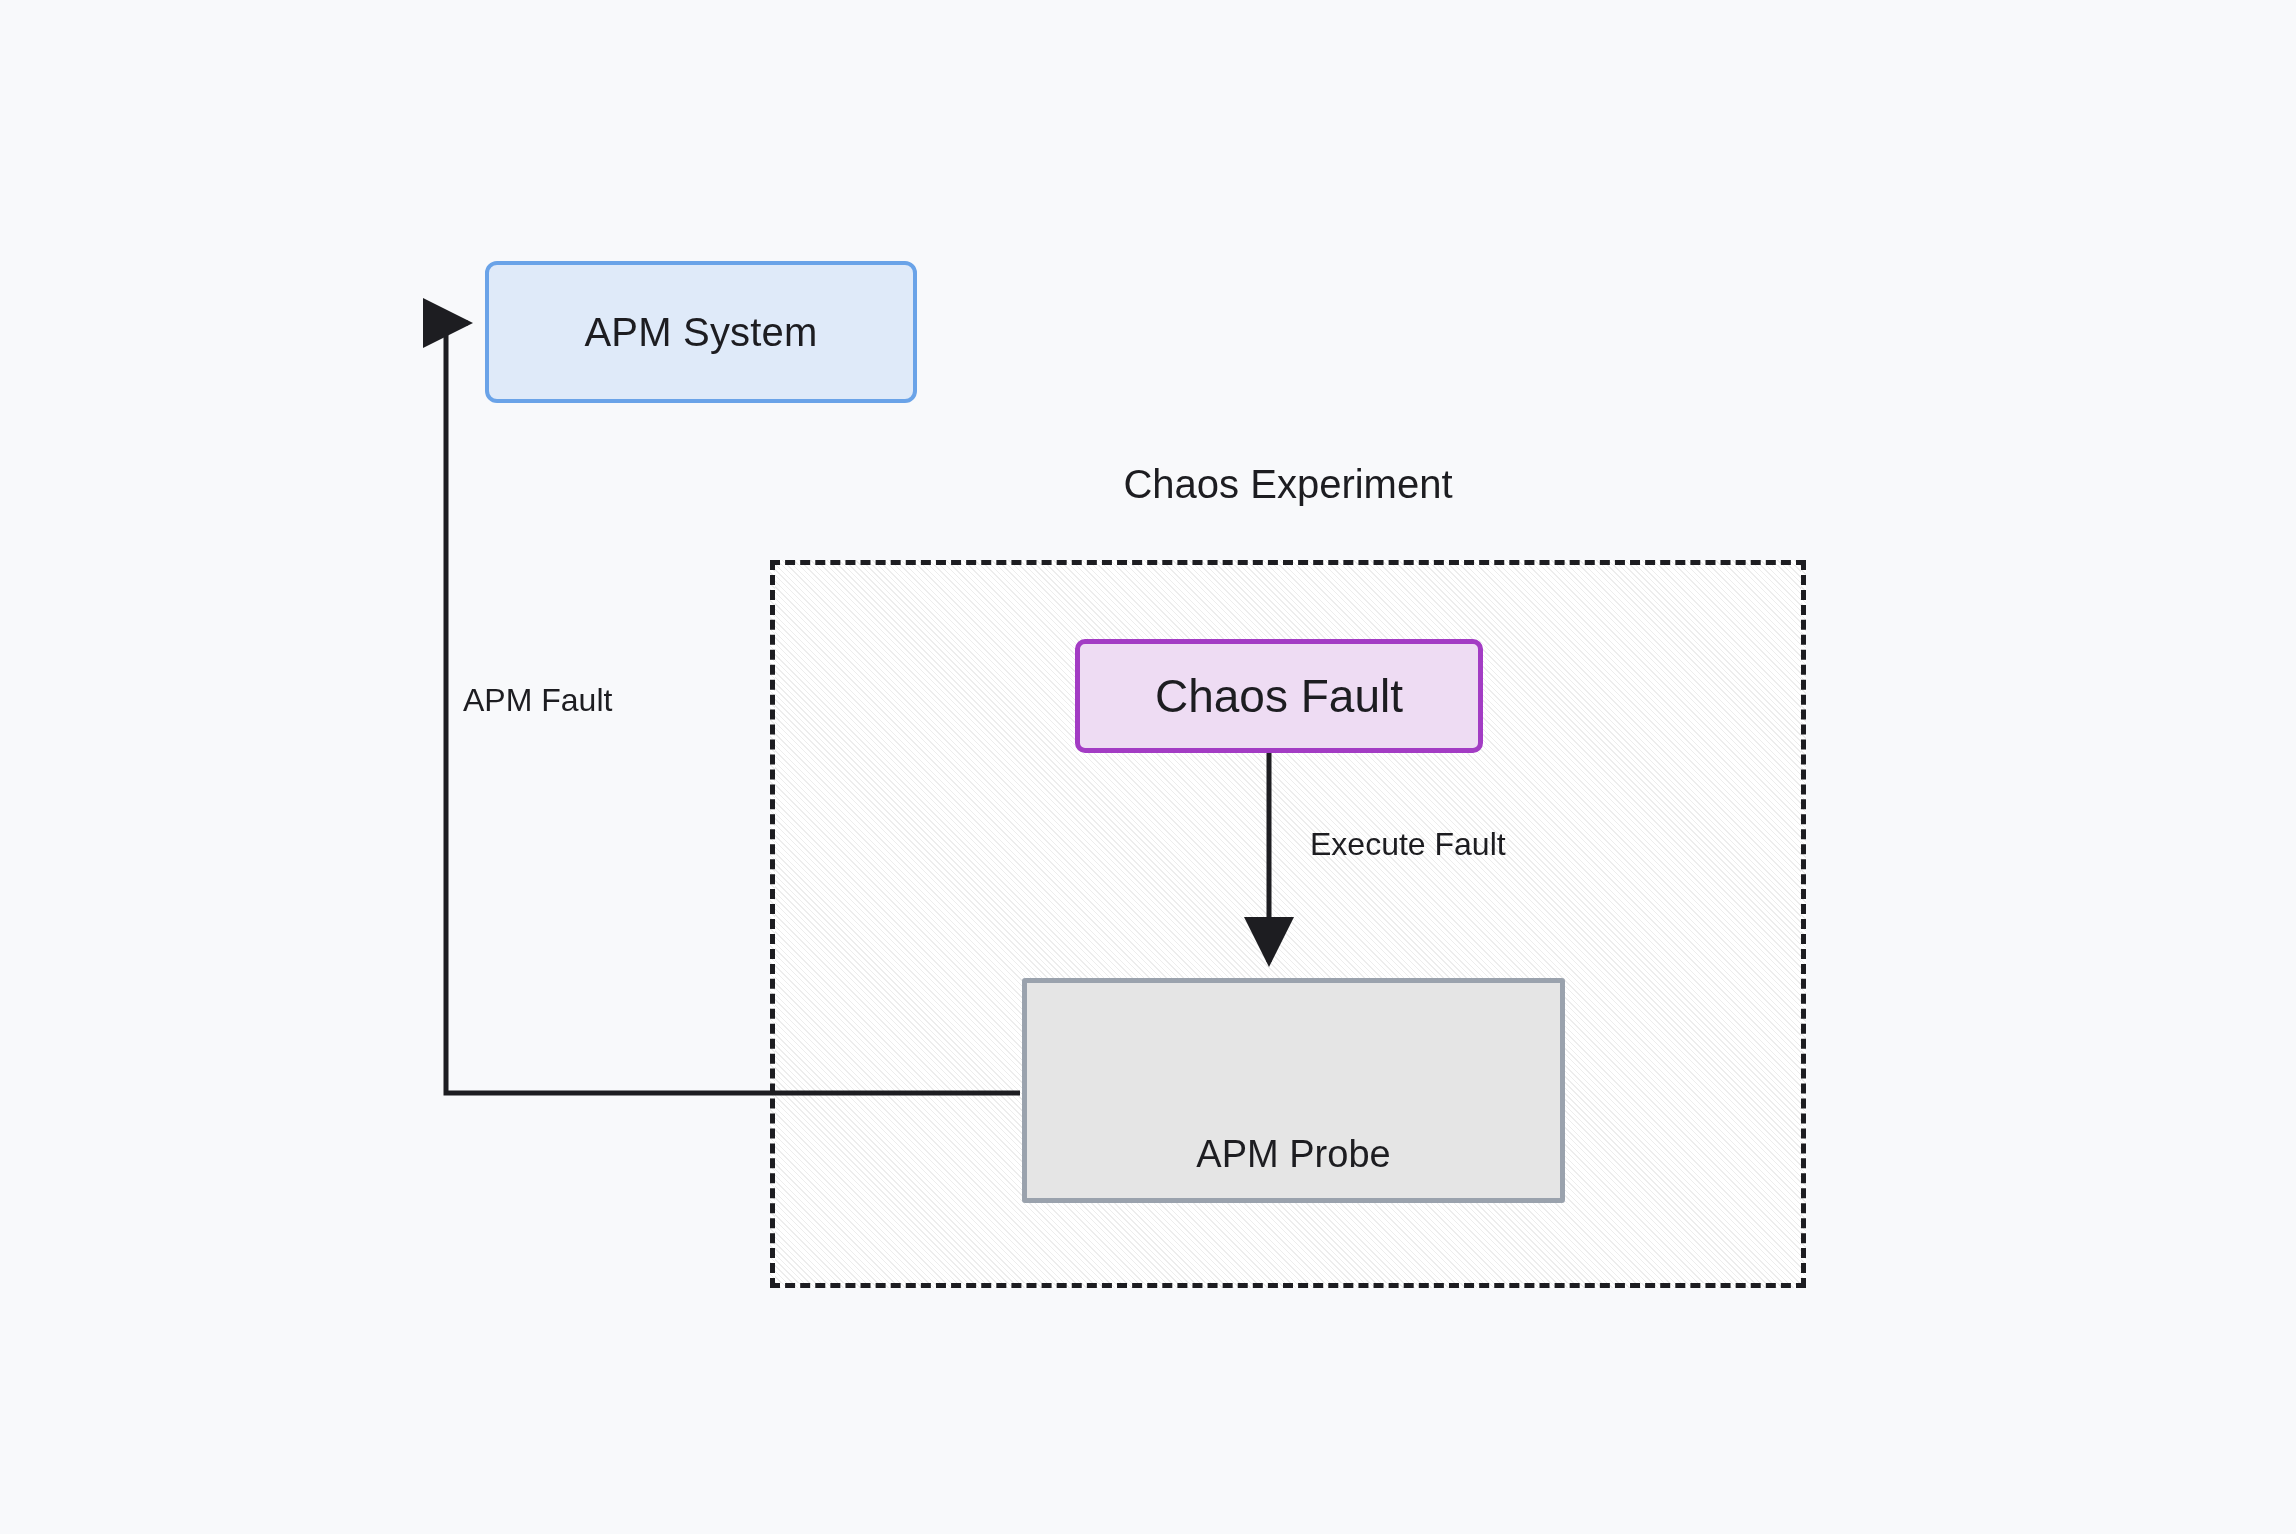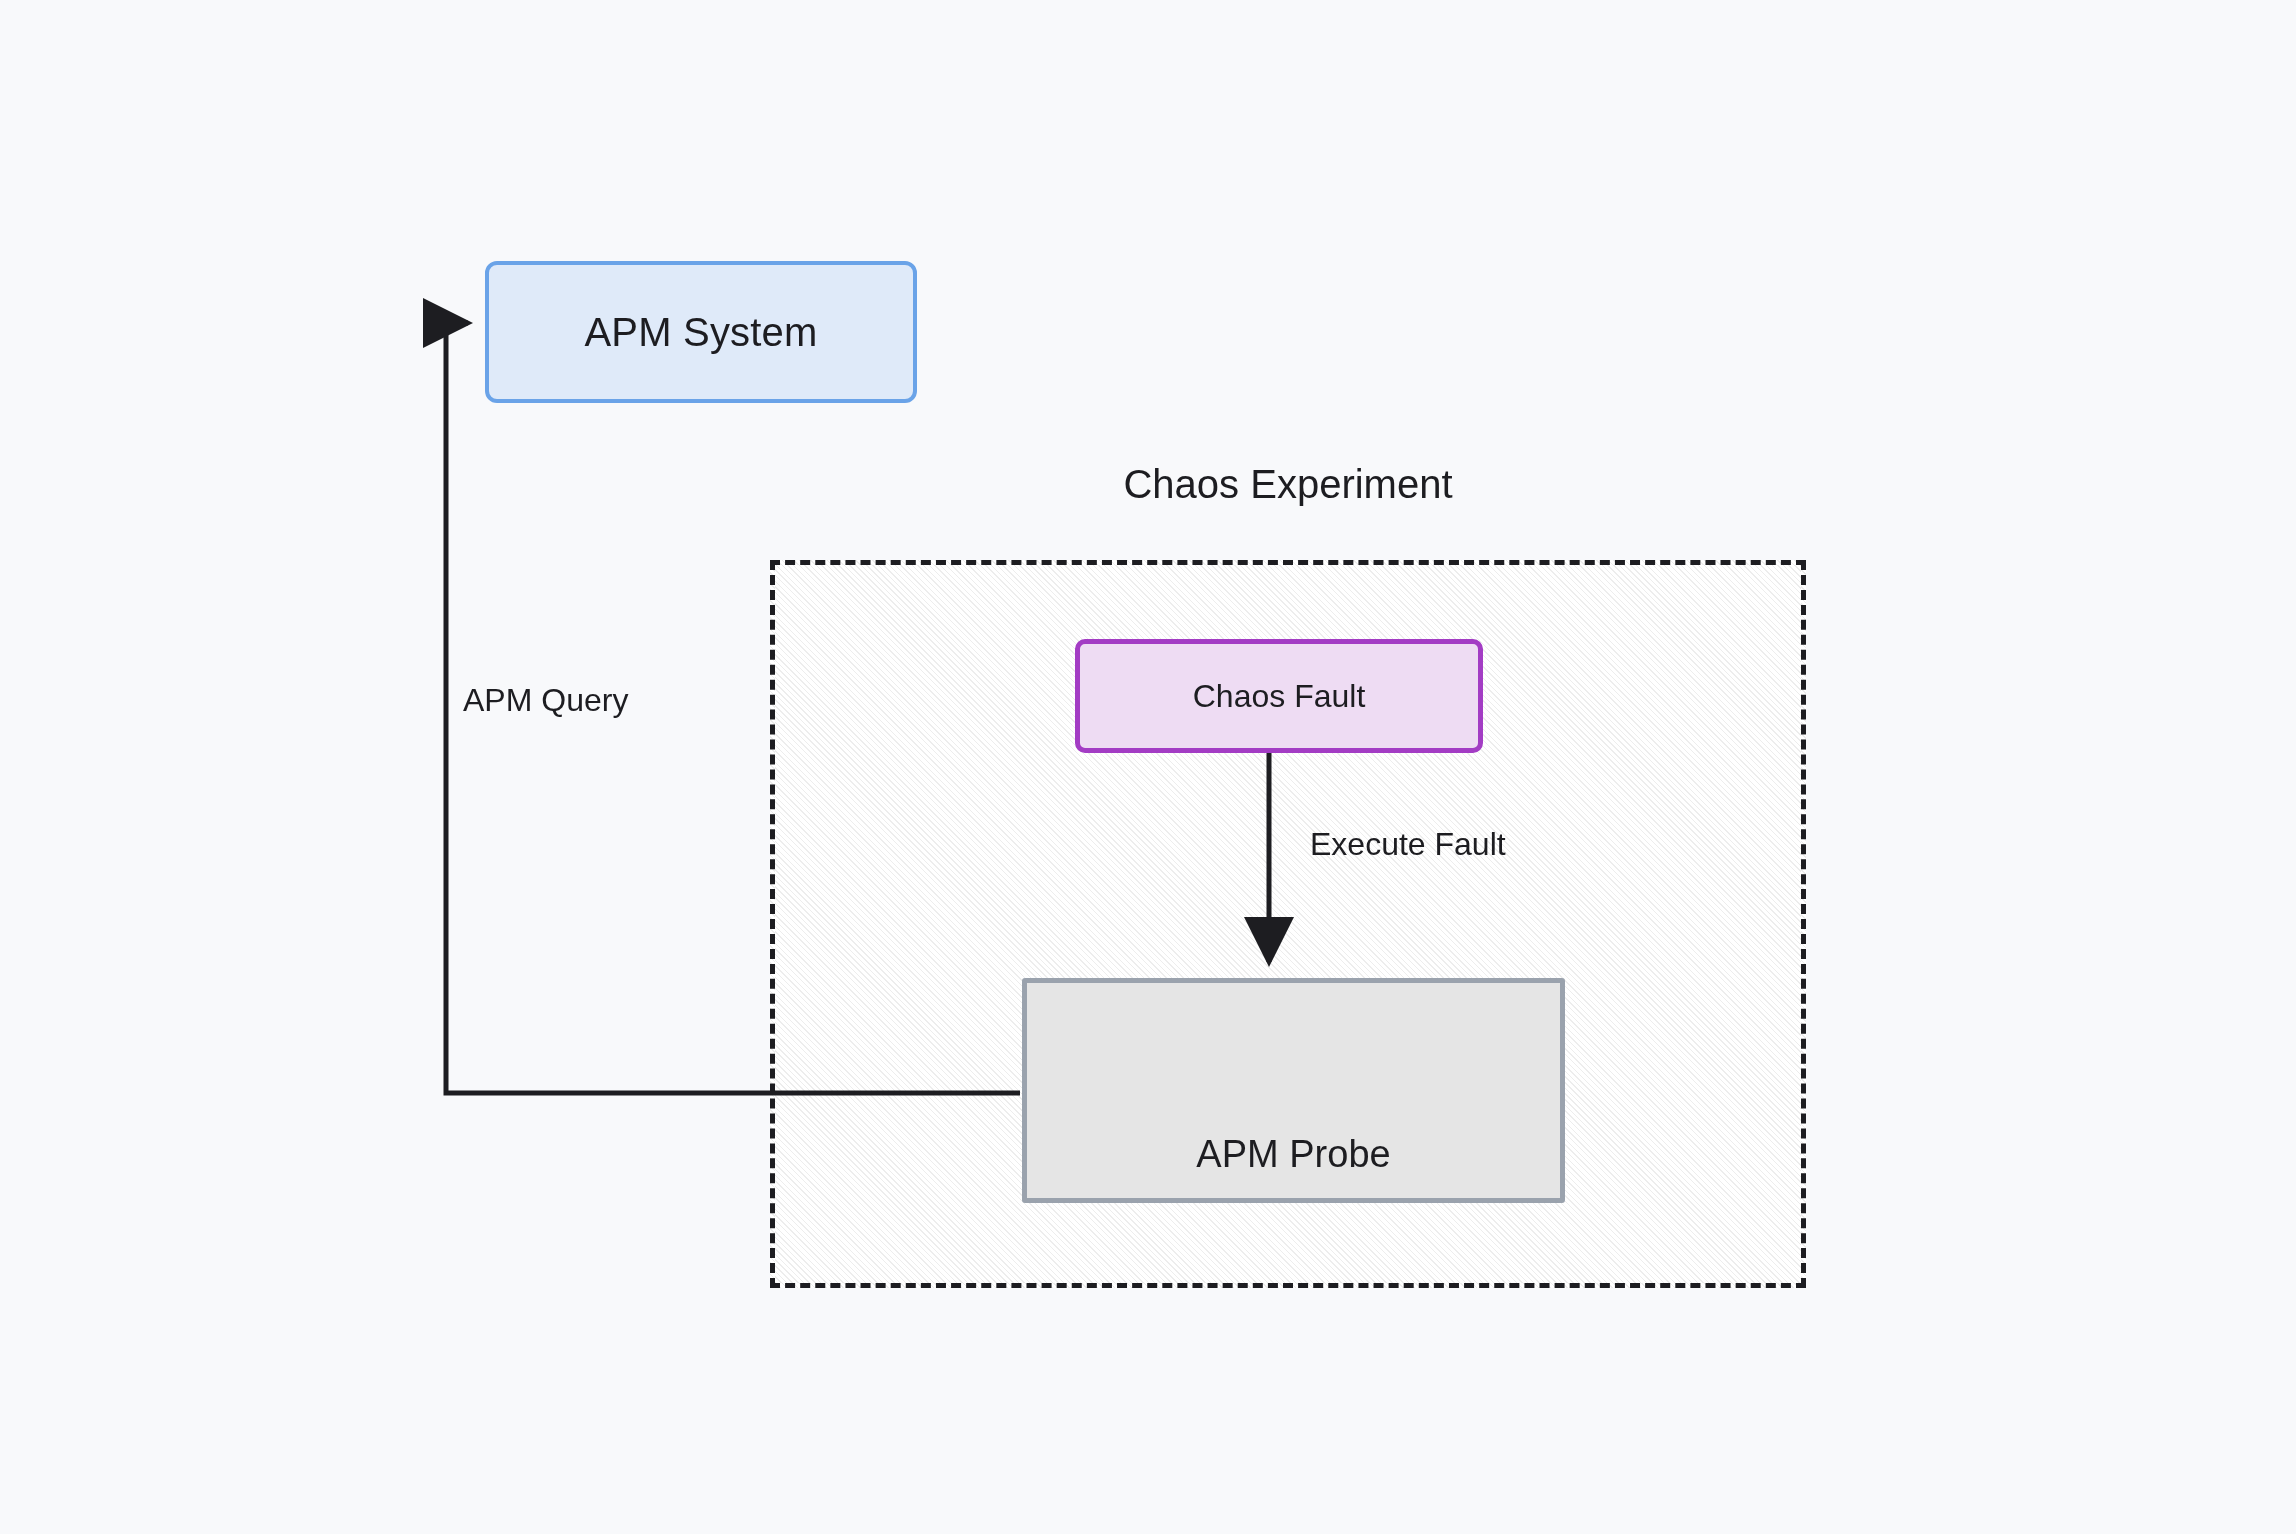--- a/index.html
+++ b/index.html
@@ -82,21 +82,21 @@
 
   
   #chaos-fault {
     left: 1075px;
     top: 631px;
     width: 408px;
     height: 114px;
     background: #eedcf3;
     border: 5px solid #a33cc4;
     border-radius: 10px;
-    font-size: 32px;
+    font-size: 46px;
   }
 
   
   #apm-probe {
     position: absolute;
     left: 1022px;
     top: 978px;
     width: 543px;
     height: 225px;
     box-sizing: border-box;
@@ -147,21 +147,21 @@
       <marker id="arrow-down" markerWidth="11" markerHeight="11" refX="9" refY="5" orient="auto" markerUnits="strokeWidth">
         <path d="M0,0 L10,5 L0,10 z" fill="#1d1d21"></path>
       </marker>
     </defs>
 
     <path d="M 1020 1093 L 446 1093 L 446 323 L 468 323" fill="none" stroke="#1d1d21" stroke-width="5" stroke-linejoin="miter" stroke-linecap="butt" marker-end="url(#arrow-right)"></path>
 
     <path d="M 1269 752 L 1269 962" fill="none" stroke="#1d1d21" stroke-width="5" stroke-linecap="butt" marker-end="url(#arrow-down)"></path>
   </svg>
 
-  <div class="edge-label" id="label-apm-query">APM Query</div>
+  <div class="edge-label" id="label-apm-query">APM Fault</div>
 
   <div class="edge-label" id="label-execute-probe">Execute Fault</div>
 
   <div class="node" id="apm-system">APM System</div>
 
   <div class="node" id="chaos-fault">Chaos Fault</div>
 
   <div id="apm-probe">
 
     <div id="apm-probe-label">APM Probe</div>

